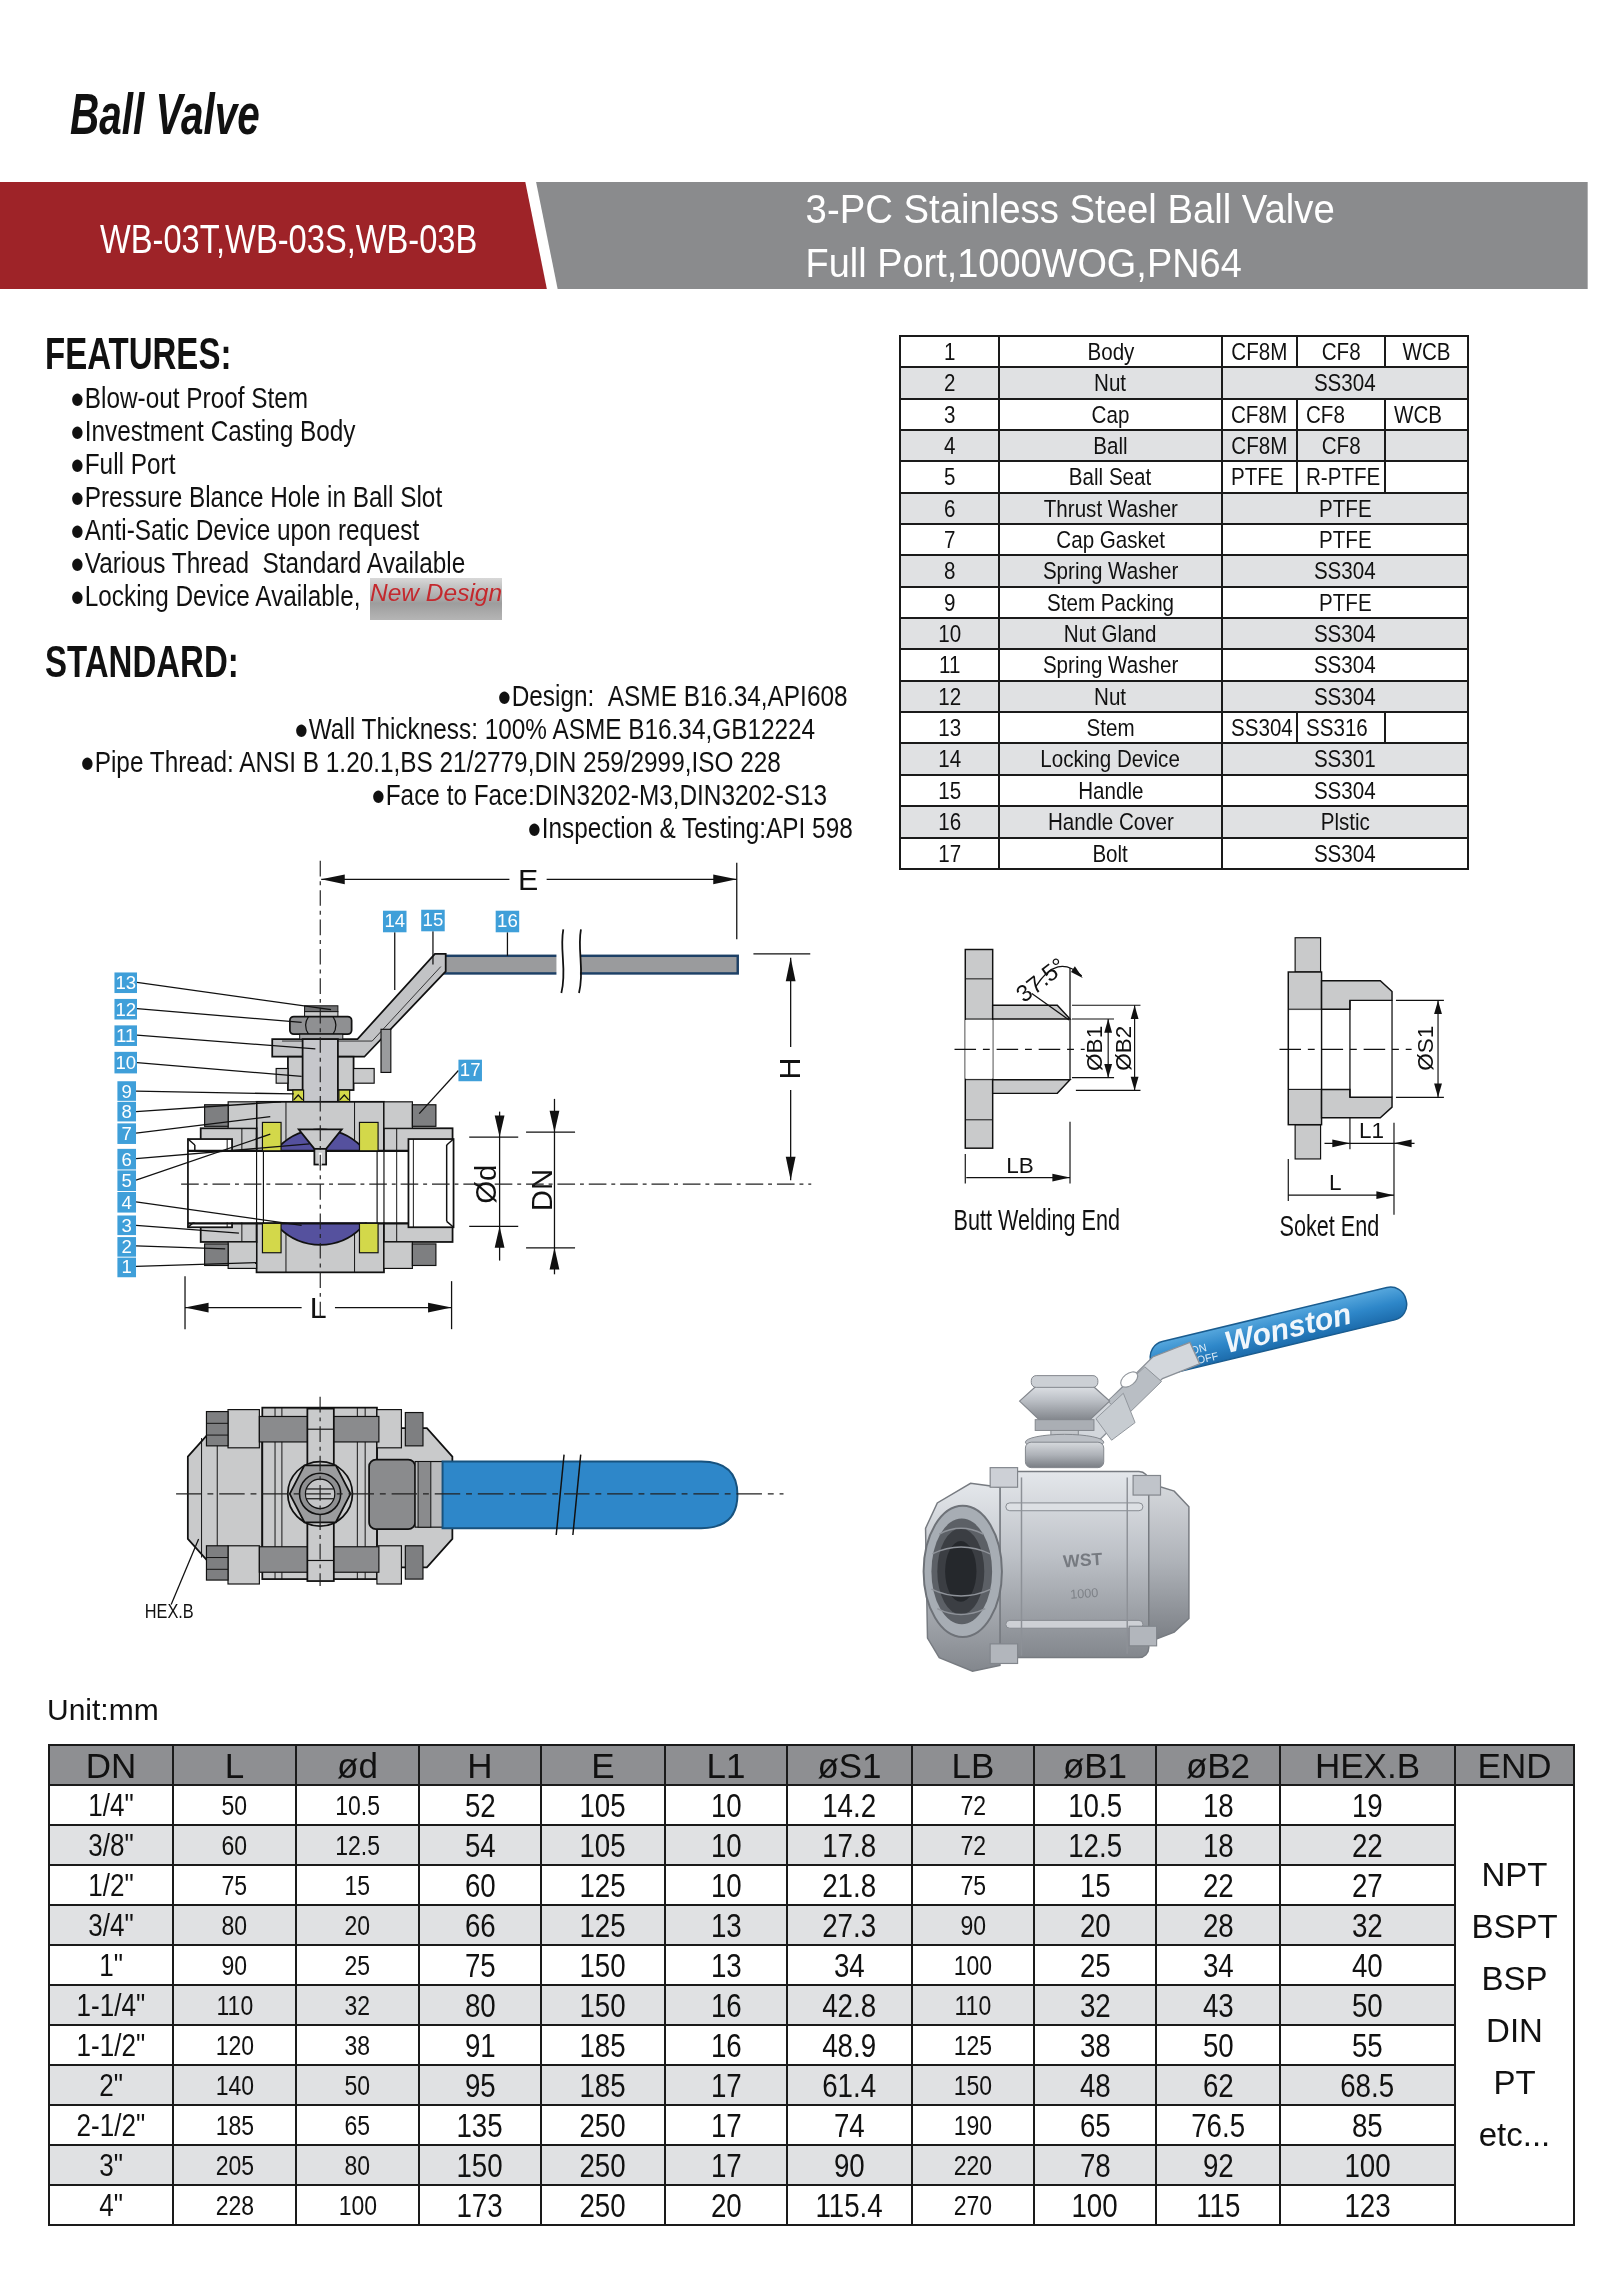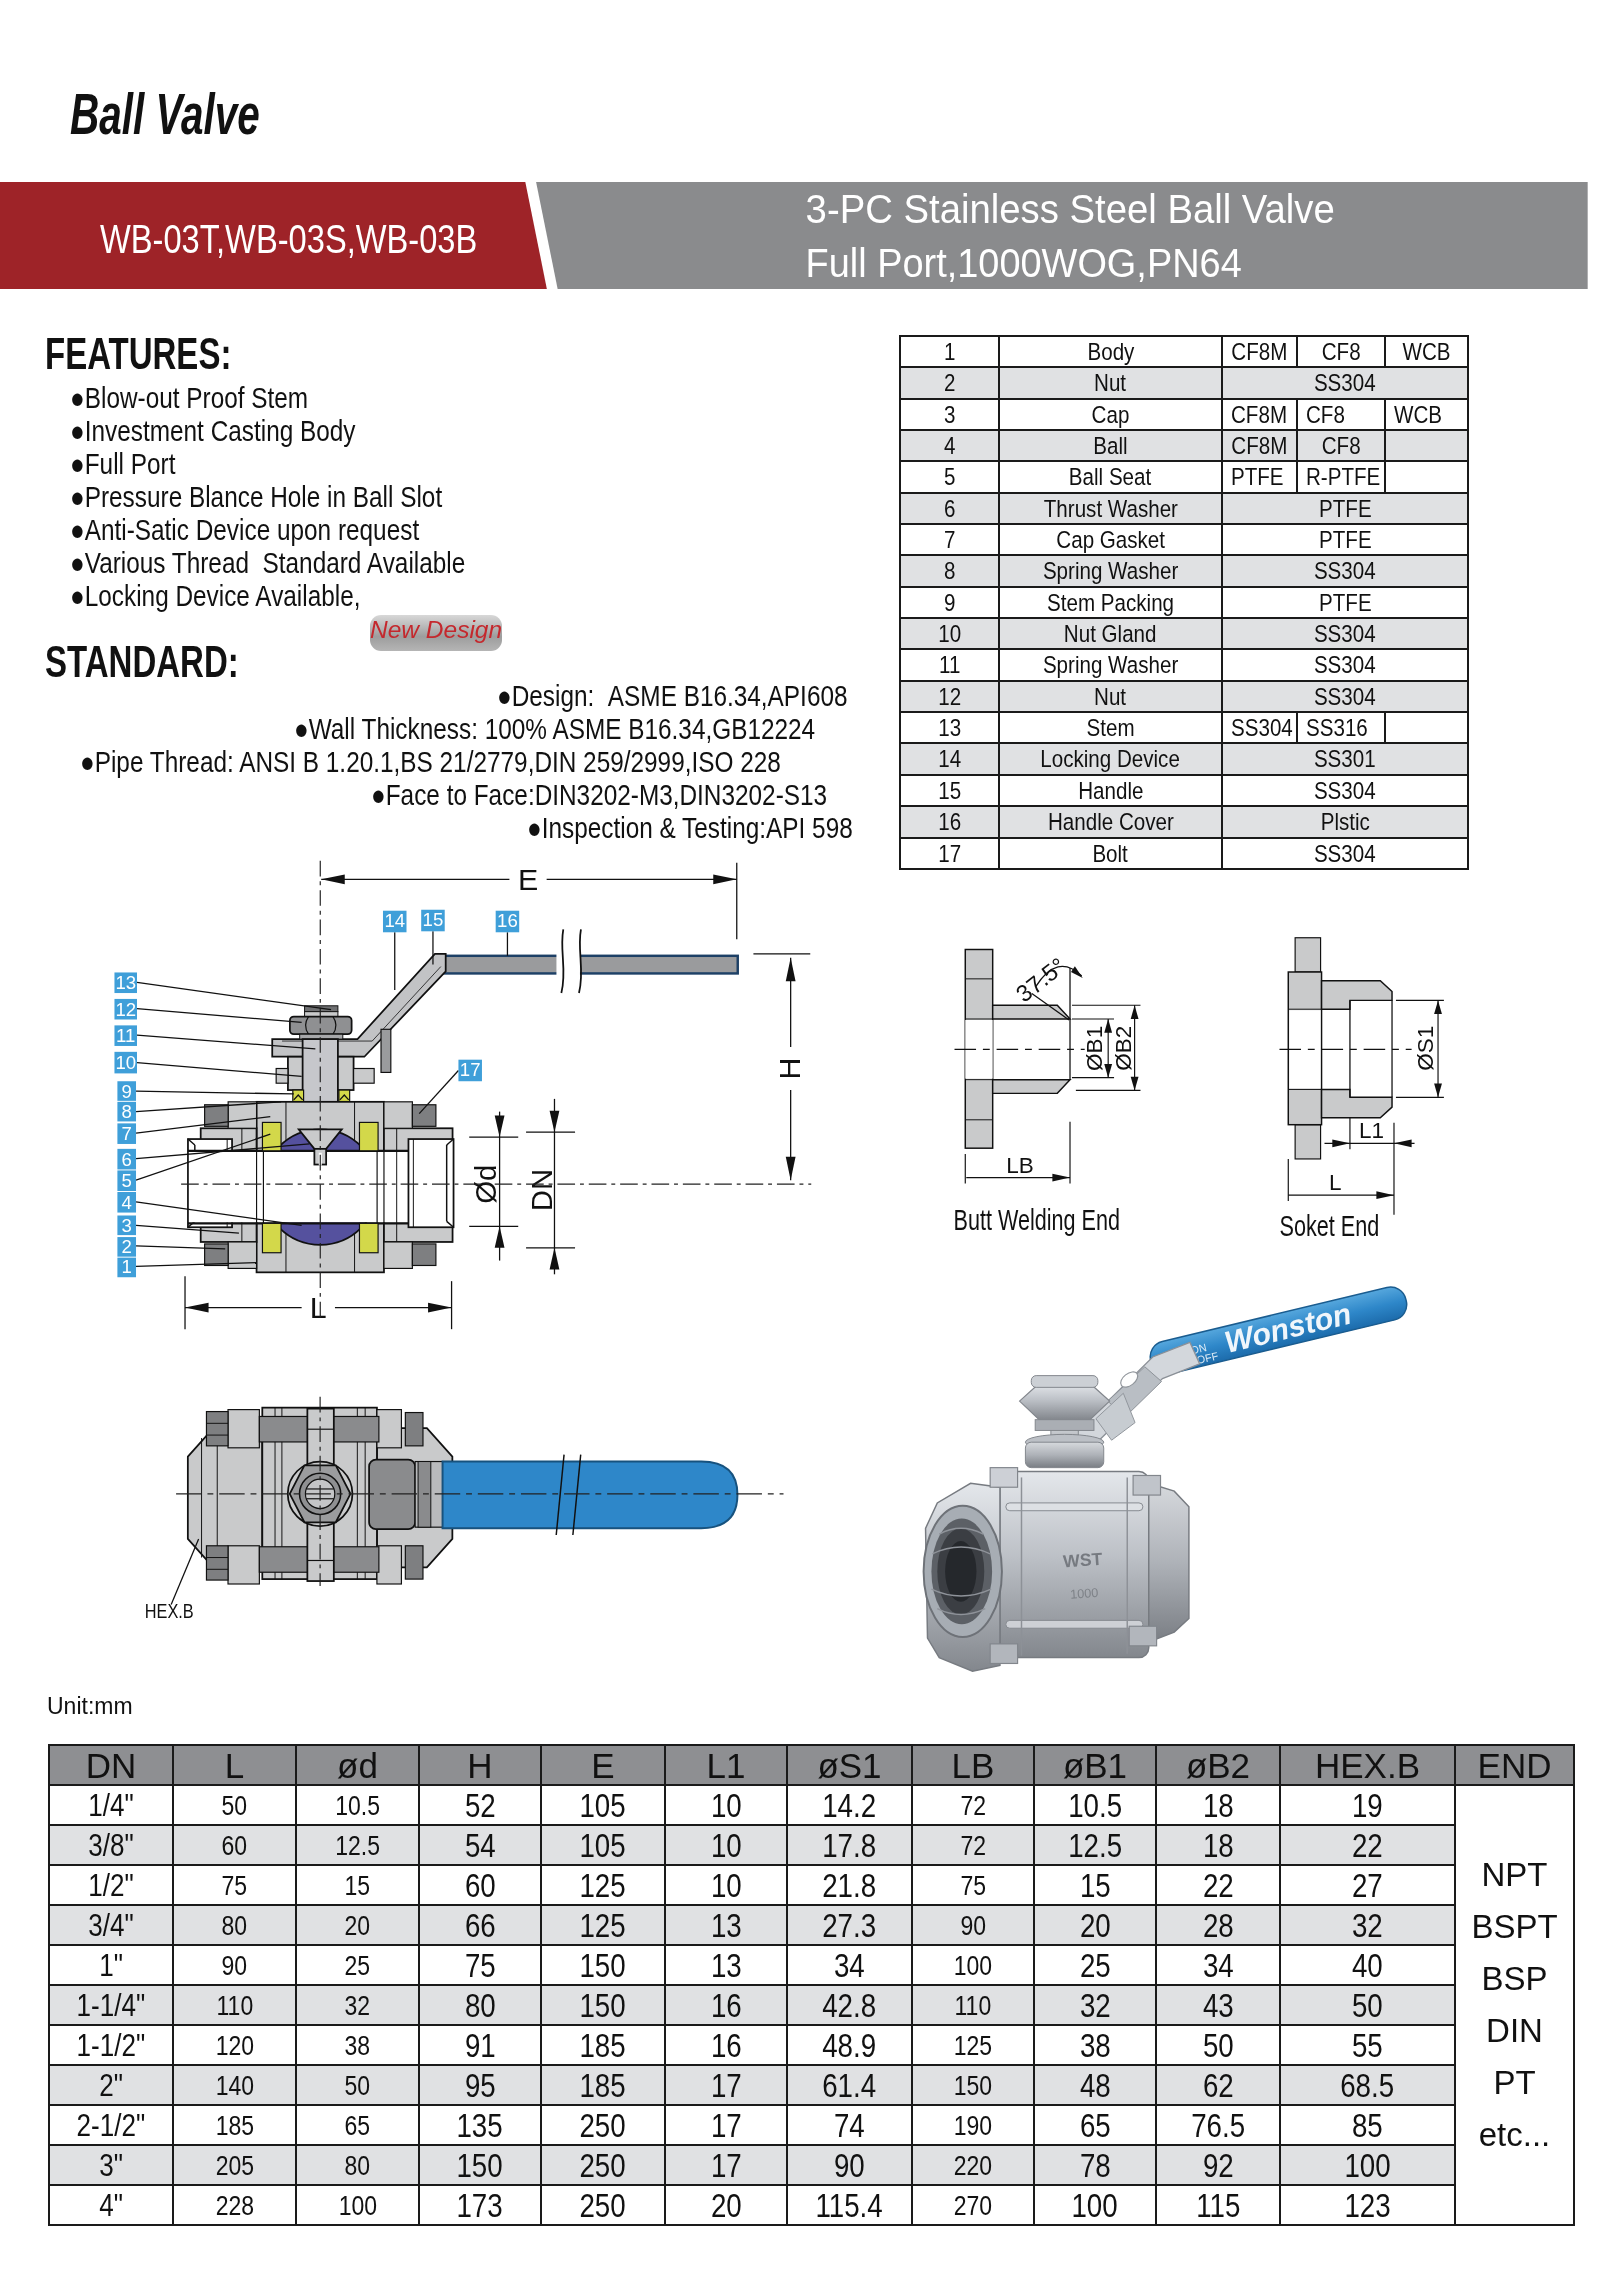--- a/index.html
+++ b/index.html
@@ -28,21 +28,21 @@
 <div class="abs" style="left:45px; top:329px; font-size:44px; font-weight:bold; color:#111;"><span class="cxh">FEATURES:</span></div>
 <div class="abs" style="left:70px; top:382px; font-size:29px; color:#111; line-height:33px; white-space:nowrap;">
   <div><span class="cxl">●<span style="font-size:29px;">Blow-out Proof Stem</span></span></div>
   <div><span class="cxl">●Investment Casting Body</span></div>
   <div><span class="cxl">●Full Port</span></div>
   <div><span class="cxl">●Pressure Blance Hole in Ball Slot</span></div>
   <div><span class="cxl">●Anti-Satic Device upon request</span></div>
   <div><span class="cxl">●Various Thread&nbsp; Standard Available</span></div>
   <div><span class="cxl">●Locking Device Available,</span></div>
 </div>
-<div class="abs" style="left:370px; top:615px; width:132px; height:36px; background:linear-gradient(180deg,#d8d8d8,#9d9d9d 60%,#b5b5b5); color:#c4282d; font-size:24.5px; font-style:italic; text-align:center; line-height:29px; white-space:nowrap;border-radius:11px;">New Design</div>
+<div class="abs" style="left:370px; top:578px; width:132px; height:42px; background:linear-gradient(180deg,#d8d8d8,#9d9d9d 60%,#b5b5b5); color:#c4282d; font-size:24.5px; font-style:italic; text-align:center; line-height:29px; white-space:nowrap;">New Design</div>
 
 <div class="abs" style="left:45px; top:637px; font-size:44px; font-weight:bold; color:#111;"><span class="cxh">STANDARD:</span></div>
 <div class="abs" style="left:80px; top:680px; font-size:29px; color:#111; line-height:33px; white-space:nowrap;text-align:right;">
   <div><span class="cxl">●Design:&nbsp;&nbsp;ASME B16.34,API608</span></div>
   <div><span class="cxl">●Wall Thickness: 100% ASME B16.34,GB12224</span></div>
   <div><span class="cxl">●Pipe Thread: ANSI B 1.20.1,BS 21/2779,DIN 259/2999,ISO 228</span></div>
   <div><span class="cxl">●Face to Face:DIN3202-M3,DIN3202-S13</span></div>
   <div><span class="cxl">●Inspection &amp; Testing:API 598</span></div>
 </div>
 
@@ -146,21 +146,21 @@
           <td class="c" colspan="3"><span class="cx">Plstic</span></td>
         </tr>
   <tr>
           <td class="c"><span class="cx">17</span></td>
           <td class="c"><span class="cx">Bolt</span></td>
           <td class="c" colspan="3"><span class="cx">SS304</span></td>
         </tr>
 </tbody>
     </table>
 
-<div class="abs" style="left:47px; top:1693px; font-size:23px; color:#111;">Unit:mm</div>
+<div class="abs" style="left:47px; top:1693px; font-size:30px; color:#111;">Unit:mm</div>
 
 <table class="abs" id="dims" style="left:48px; top:1744px; width:1525px; height:482px; color:#111; table-layout:fixed; text-align:center;">
   <colgroup>
         <col style="width:124px">
         <col style="width:123px">
         <col style="width:123px">
         <col style="width:122px">
         <col style="width:124px">
         <col style="width:122px">
         <col style="width:125px">

